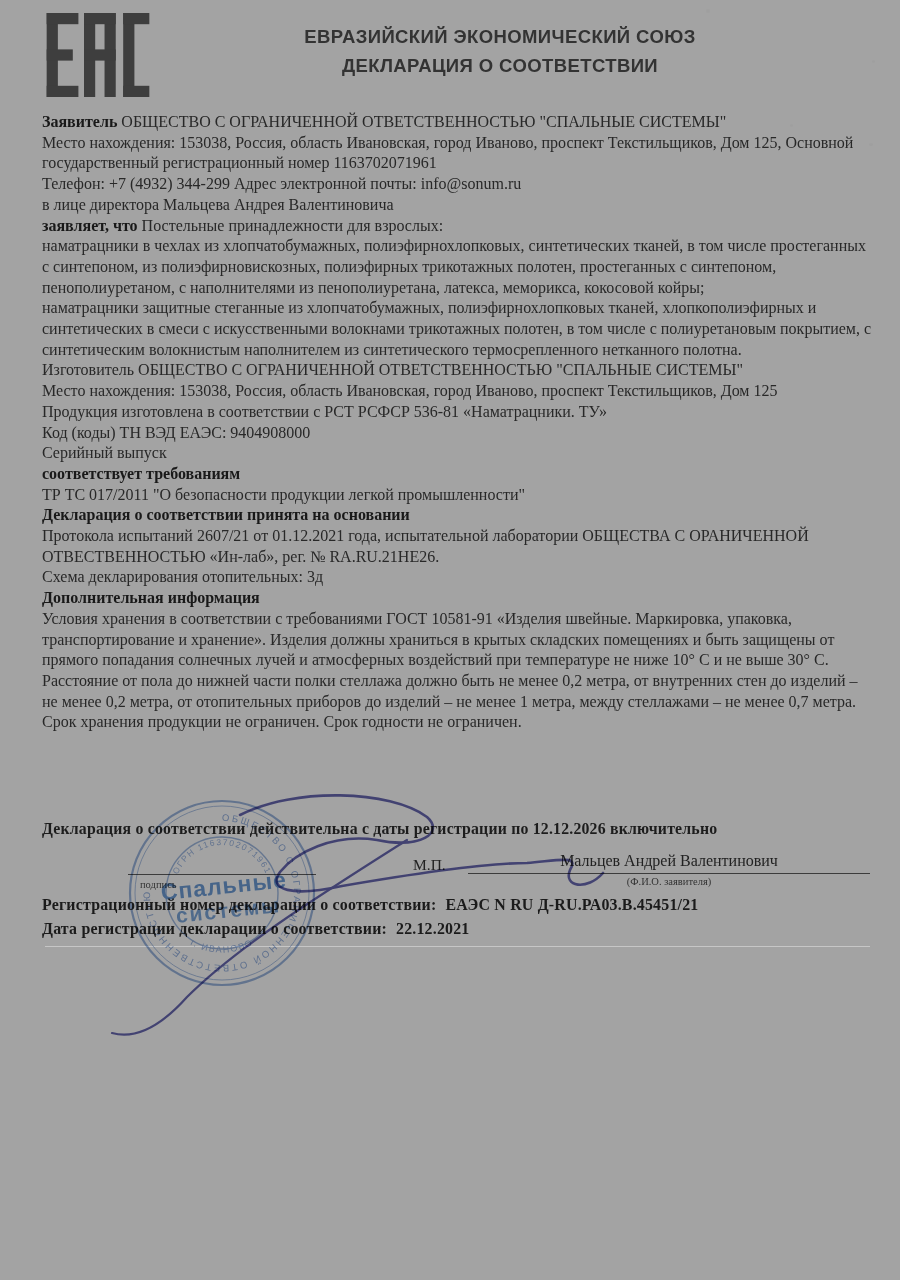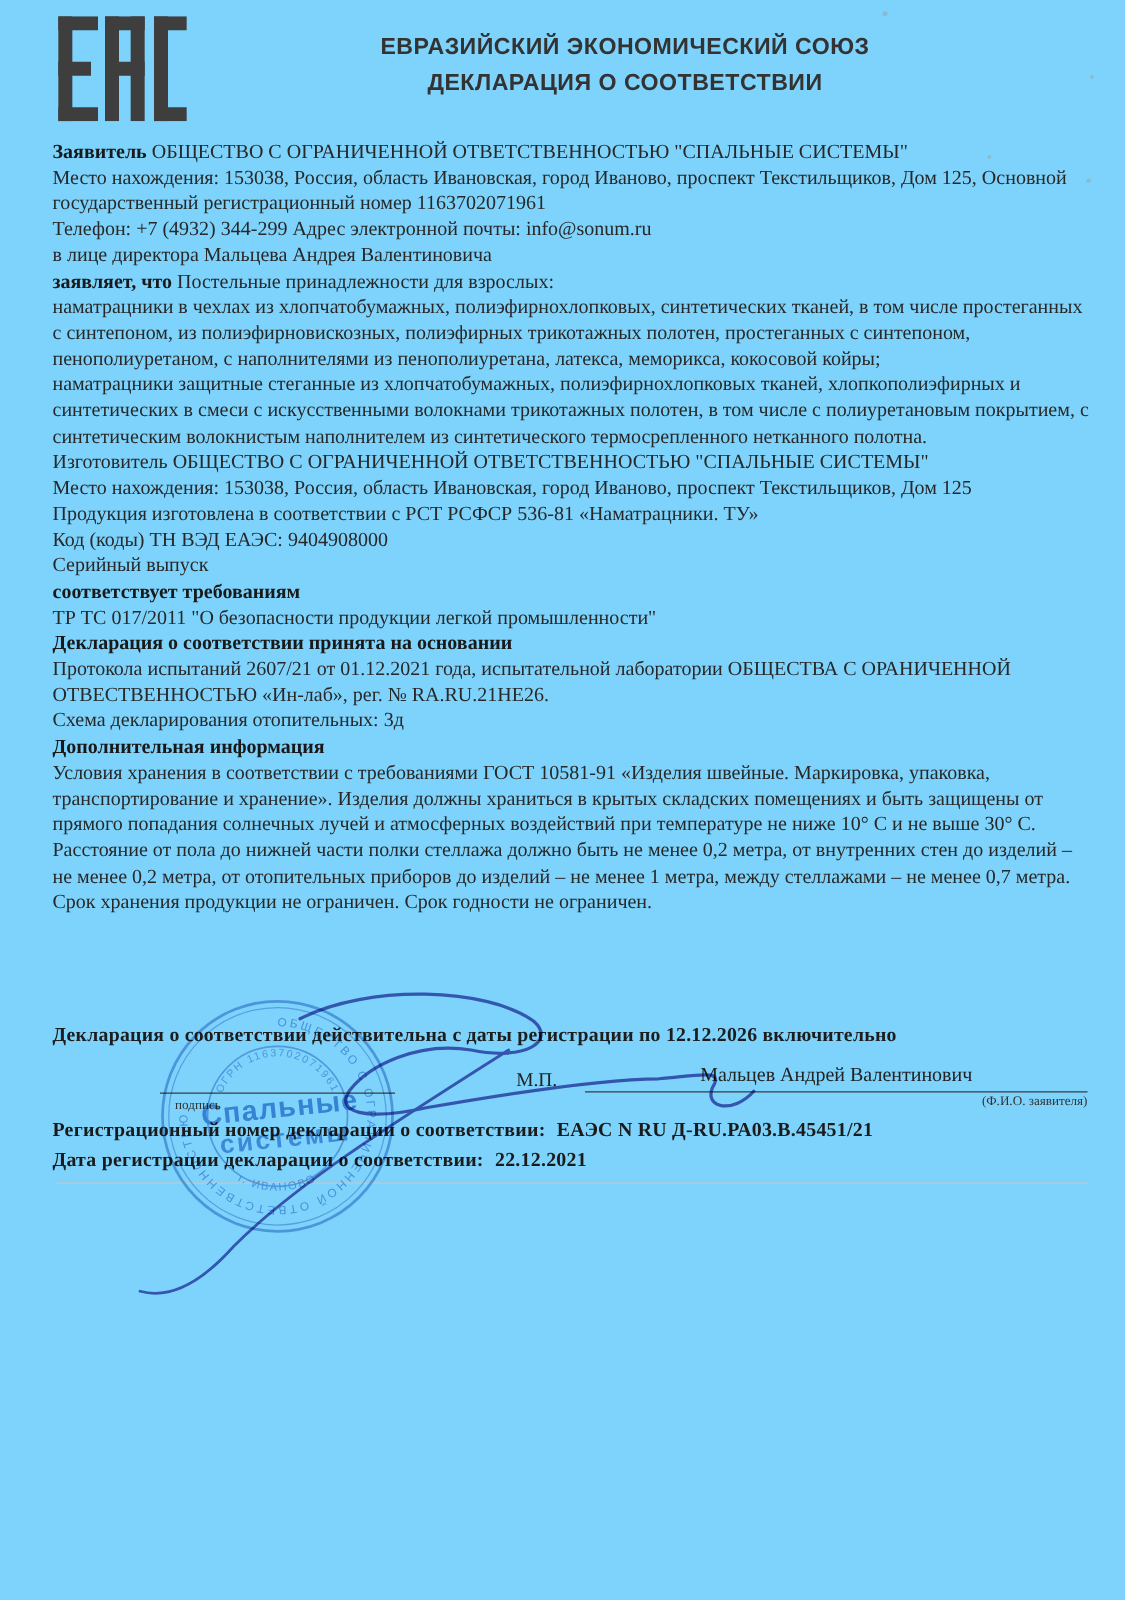--- a/index.html
+++ b/index.html
@@ -1,18 +1,18 @@
 <!DOCTYPE html>
 <html><head>
 <meta charset="utf-8">
 <style>
   html,body{margin:0;padding:0;background:#e8e8e8;}
   .page{
     position:relative;width:900px;height:1280px;margin:0 auto;
-    background:#7dd3fc;overflow:hidden;color:#2a2a2a;
+    background:#a3a3a3;overflow:hidden;color:#2a2a2a;
     font-family:"Liberation Serif", serif;
   }
   
   .eac-logo{position:absolute;left:45px;top:13px;}
   .doc-title{
     position:absolute;left:250px;top:22px;width:500px;text-align:center;
     font-family:"Liberation Sans", sans-serif;font-weight:bold;font-size:18.5px;
     line-height:29px;color:#333;letter-spacing:.4px;
   }
   
@@ -24,21 +24,21 @@
   .mt6{margin-top:6px;}
   .mt16{margin-top:16px;}
   b{color:#191919;}
   
   .validity{position:absolute;left:42px;top:820px;width:830px;font-size:15.8px;font-weight:bold;color:#1d1d1d;letter-spacing:.2px;}
   .sig-line-left{position:absolute;left:128px;top:858px;width:188px;height:16px;border-bottom:1.5px solid #3c3c3c;}
   .sig-caption-left{position:absolute;left:140px;top:879px;width:165px;text-align:left;font-size:10.5px;color:#333;}
   .mp-label{position:absolute;left:413px;top:856px;font-size:15.5px;color:#222;}
   .sig-right{position:absolute;left:468px;top:852px;width:402px;text-align:center;}
   .sig-right .name{font-size:16px;color:#222;border-bottom:1.5px solid #3c3c3c;padding-bottom:3px;}
-  .sig-right .caption{font-size:10.5px;color:#333;margin-top:2px;text-align:right;}
+  .sig-right .caption{font-size:10.5px;color:#333;margin-top:2px;}
   .reg-line{position:absolute;left:42px;width:830px;font-size:15.9px;font-weight:bold;color:#1b1b1b;letter-spacing:.2px;}
   .reg-number{top:896px;}
   .reg-date{top:920px;}
   .reg-line .val{margin-left:9px;}
   .faint-rule{position:absolute;left:45px;top:946px;width:825px;border-top:1px solid #c6c6c6;height:0;}
   
   .stamp{position:absolute;left:127px;top:798px;mix-blend-mode:multiply;opacity:.82;}
   .autograph{position:absolute;left:50px;top:770px;mix-blend-mode:multiply;}
   .speck{position:absolute;border-radius:50%;background:#9b9b9b;opacity:.45;}
 </style>

